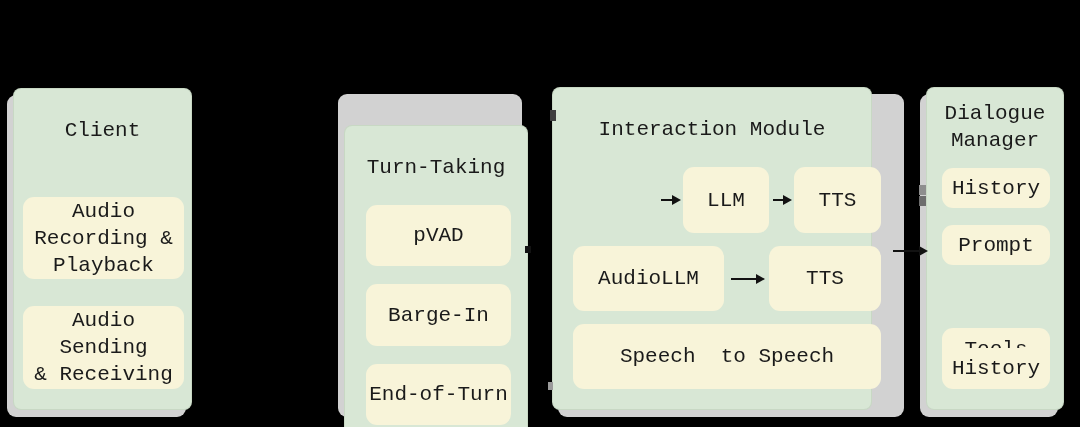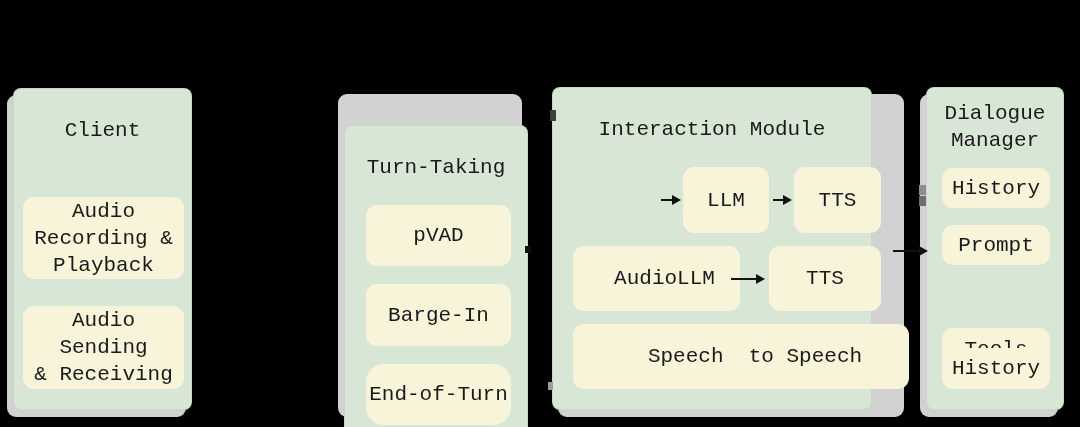--- a/index.html
+++ b/index.html
@@ -75,37 +75,37 @@
     <div class="node" style="left:9px; top:217px; width:161px; height:83px;">Audio
 Sending
 &amp; Receiving</div>
   </div>
 
   <div class="panel-shadow" style="left:338px; top:94px; width:184px; height:323px;"></div>
   <div class="panel" style="left:344px; top:87px; width:184px; height:323px;margin-top:38px;">
     <div class="panel-title" style="top:28px;">Turn-Taking</div>
     <div class="node" style="left:21px; top:79px; width:145px; height:61px;">pVAD</div>
     <div class="node" style="left:21px; top:158px; width:145px; height:62px;">Barge-In</div>
-    <div class="node" style="left:21px; top:238px; width:145px; height:61px;border-radius:18px;">End-of-Turn</div>
+    <div class="node" style="left:21px; top:238px; width:145px; height:61px;">End-of-Turn</div>
   </div>
 
   <div class="panel-shadow" style="left:558px; top:94px; width:346px; height:323px;"></div>
   <div class="panel" style="left:552px; top:87px; width:320px; height:323px;">
     <div class="panel-title" style="top:28px;">Interaction Module</div>
 
     <div class="arrow" style="left:108px; top:111px; width:12px;"></div>
     <div class="node" style="left:130px; top:79px; width:86px; height:66px;">LLM</div>
     <div class="arrow" style="left:220px; top:111px; width:11px;"></div>
     <div class="node" style="left:241px; top:79px; width:87px; height:66px;">TTS</div>
 
-    <div class="node" style="left:20px; top:158px; width:151px; height:65px;padding-left:16px;">AudioLLM</div>
+    <div class="node" style="left:20px; top:158px; width:151px; height:65px;">AudioLLM</div>
     <div class="arrow" style="left:178px; top:190px; width:26px;"></div>
     <div class="node" style="left:216px; top:158px; width:112px; height:65px;">TTS</div>
 
-    <div class="node" style="left:20px; top:236px; width:308px; height:65px;padding-left:28px;">Speech  to Speech</div>
+    <div class="node" style="left:20px; top:236px; width:308px; height:65px;">Speech  to Speech</div>
   </div>
 
   <div class="panel-shadow" style="left:920px; top:94px; width:138px; height:323px;"></div>
   <div class="panel" style="left:926px; top:87px; width:138px; height:323px;">
     <div class="panel-title" style="top:12px;">Dialogue
 Manager</div>
     <div class="node" style="left:15px; top:80px; width:108px; height:40px;">History</div>
     <div class="node" style="left:15px; top:137px; width:108px; height:40px;">Prompt</div>
     <div class="node" style="left:15px; top:198px; width:108px; height:42px;margin-top:42px;">Tools</div>
     <div class="node" style="left:15px; top:260px; width:108px; height:41px;">History</div>

